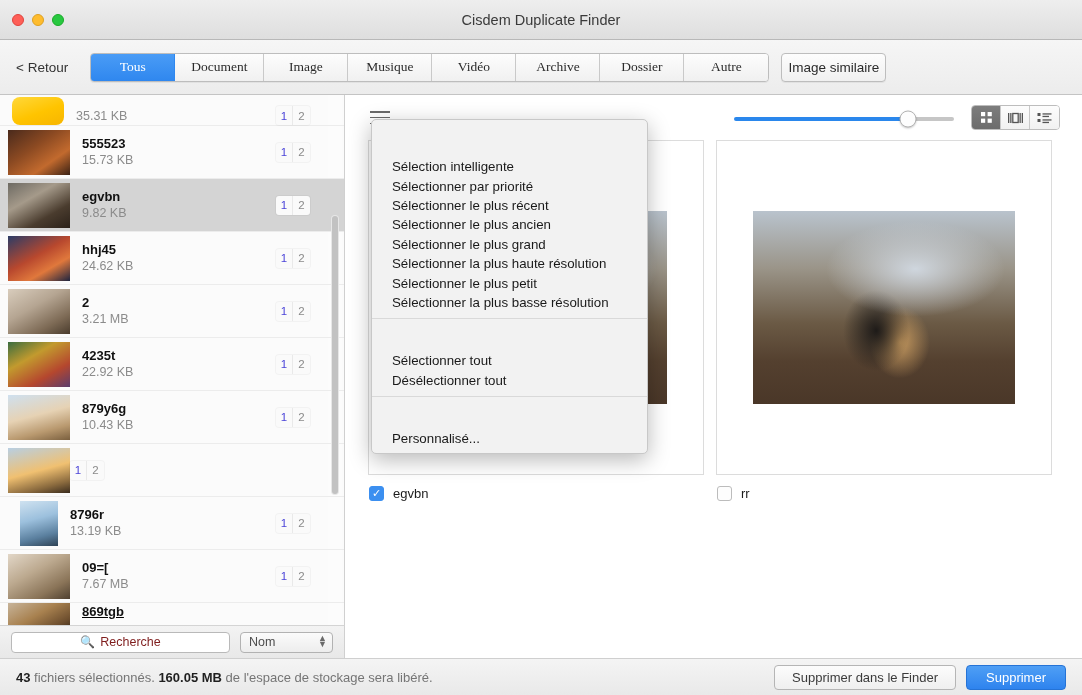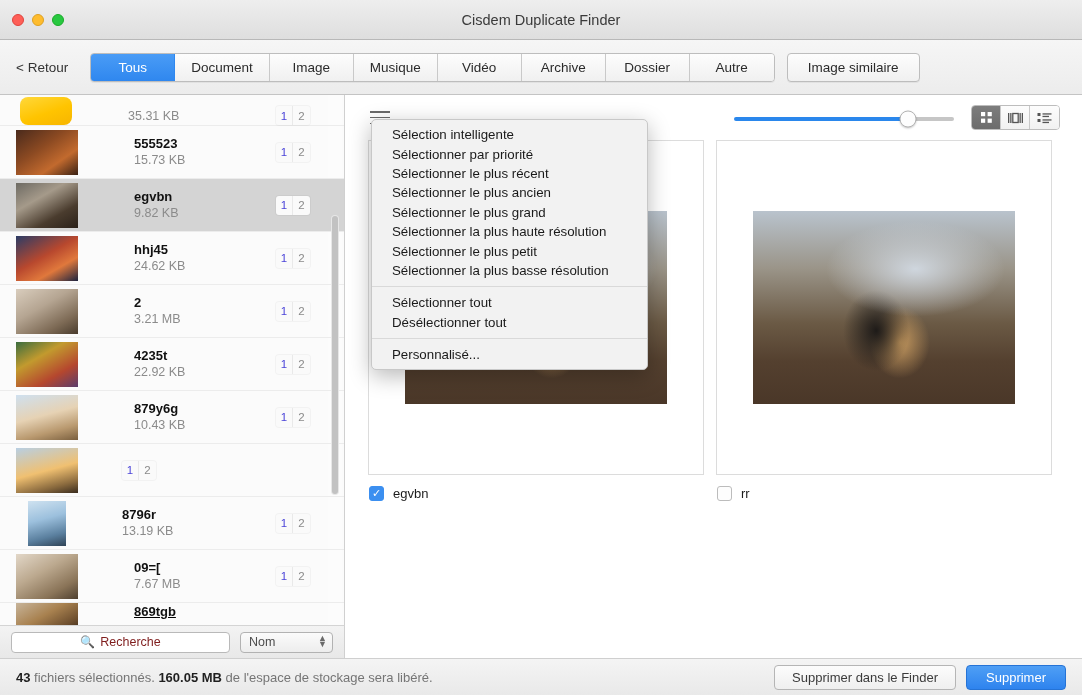--- a/index.html
+++ b/index.html
@@ -61,29 +61,30 @@
     border: 1px solid #bdbdbd; border-radius: 4px; overflow: hidden;
     box-shadow: 0 1px 0 rgba(0,0,0,0.05);
   }
   .seg {
     padding: 0 16px;
     background: linear-gradient(#fdfdfd, #f0f0f0);
     border-right: 1px solid #c9c9c9;
     font-size: 13.5px; color: #2b2b2b;
     display: flex; align-items: center; justify-content: center;
     min-width: 84px;
+    font-family: Liberation Serif, serif;
   }
   .seg:last-child { border-right: none; }
   .seg.active {
     background: linear-gradient(#4a9cf6, #2f87ef);
     color: #ffffff;
     border-right-color: #2f87ef;
   }
   .btn-similar {
-    margin-left: 12px; height: 29px; padding: 0 20px;
+    margin-left: 12px; height: 29px; padding: 0 6px;
     background: linear-gradient(#fdfdfd, #f0f0f0);
     border: 1px solid #bdbdbd; border-radius: 4px;
     font-size: 13.5px; color: #2b2b2b;
     display: flex; align-items: center; justify-content: center;
     box-shadow: 0 1px 0 rgba(0,0,0,0.05);
   }
 
   
   .sidebar {
     position: absolute; top: 95px; left: 0;
@@ -91,22 +92,21 @@
     background: #fbfbfb;
     border-right: 1px solid #d0d0d0;
     overflow: hidden;
   }
   .filelist { position: relative; }
   .file-row {
     position: relative;
     height: 53px;
     display: flex; align-items: center;
     border-bottom: 1px solid #ececec;
-    padding-left: 16px;
-    gap: 44px;
+    padding-left: 8px;
   }
   .file-row.selected { background: #d4d4d4; }
   .thumb {
     width: 62px; height: 45px;
     flex: 0 0 62px;
     background-size: cover; background-position: center;
     border: 0;
   }
   .thumb.tall { width: 38px; flex: 0 0 38px; height: 45px; margin-left: 12px; }
   .fileinfo { margin-left: 12px; flex: 1 1 auto; overflow: hidden; }
@@ -301,21 +301,21 @@
   .ctxmenu {
     position: absolute; left: 371px; top: 119px;
     width: 277px;
     background: #f2f2f2;
     border: 1px solid #c8c8c8;
     border-radius: 5px;
     box-shadow: 0 6px 22px rgba(0,0,0,0.28);
     padding: 5px 0;
     z-index: 50;
   }
-  .ctx-group { padding: 0; }
+  .ctx-group { padding: 0; margin-top: 32px; }
   .ctx-item {
     height: 19.4px;
     padding: 0 14px 0 20px;
     font-size: 13.3px; color: #1a1a1a;
     display: flex; align-items: center;
     white-space: nowrap;
   }
   .ctx-sep {
     height: 1px; background: #d9d9d9; margin: 6px 0 6px 0;
   }

